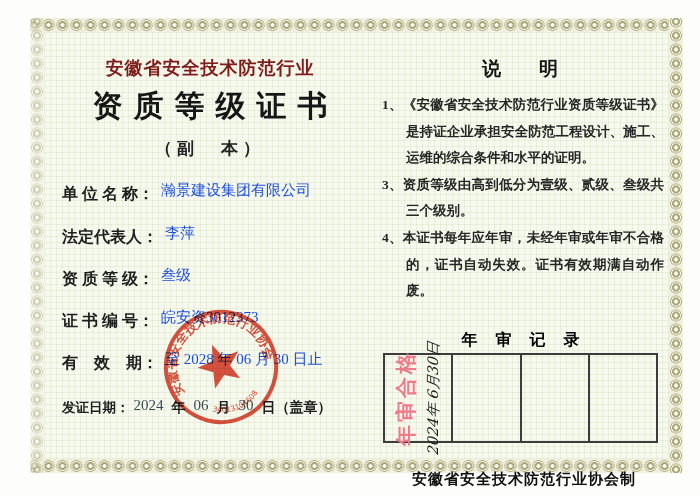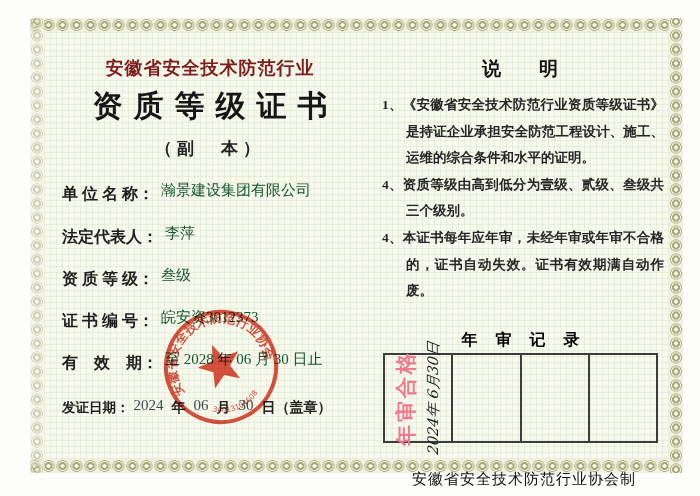--- a/index.html
+++ b/index.html
@@ -32,21 +32,21 @@
   }
   
   .org-line{position:absolute;left:70px;top:56px;width:280px;text-align:center;
     font-size:18px;font-weight:bold;color:#7f1d1d;letter-spacing:1px;}
   .cert-title{position:absolute;left:53px;top:86px;width:314px;text-align:center;
     font-size:30px;font-weight:bold;color:#161616;letter-spacing:11px;text-indent:11px;}
   .copy-label{position:absolute;left:53px;top:137px;width:314px;text-align:center;
     font-size:17px;font-weight:bold;color:#222;letter-spacing:5px;}
   .field-row{position:absolute;left:62px;white-space:nowrap;}
   .field-label{font-size:16px;font-weight:bold;color:#1e1e1e;}
-  .field-value{font-size:15px;color:#14532d;margin-left:7px;position:relative;top:-4px;}
+  .field-value{font-size:15px;color:#1d4ed8;margin-left:7px;position:relative;top:-4px;}
   .fr-1{top:184px;} .fr-2{top:227px;} .fr-3{top:269px;} .fr-4{top:311px;} .fr-5{top:353px;}
   .fr-6{top:398px;}
   .fr-6 .field-label{font-size:13.5px;}
   .date-val{font-size:15px;color:#3d4a52;position:relative;top:-2px;}
   .date-unit{font-size:14px;font-weight:bold;color:#1e1e1e;margin:0 4px;}
   
   .seal{position:absolute;left:161px;top:307px;width:120px;height:120px;
     opacity:.88;mix-blend-mode:multiply;}
   
   .note-title{position:absolute;left:408px;top:56px;width:224px;text-align:center;
@@ -61,21 +61,21 @@
   .review-cell{flex:1;border-right:2px solid #3c3c3c;position:relative;}
   .review-cell:last-child{border-right:none;}
   .stamp-pass{position:absolute;left:21px;top:43px;
     transform:translate(-50%,-50%) rotate(-90deg);
     color:#ee7b8c;font-size:21px;font-weight:bold;letter-spacing:3px;white-space:nowrap;}
   .stamp-date{position:absolute;left:48px;top:43px;
     transform:translate(-50%,-50%) rotate(-90deg) skewX(-8deg);
     color:#1b1b1b;font-size:14.5px;font-style:italic;white-space:nowrap;
     font-family:"DejaVu Serif","Liberation Serif",serif;}
   .footer-maker{position:absolute;left:383px;top:470px;width:282px;text-align:center;
-    font-size:15px;font-weight:normal;color:#101010;letter-spacing:1px;}
+    font-size:15px;font-weight:bold;color:#101010;letter-spacing:1px;}
 </style>
 </head>
 <body>
 
 <div class="border-strip bs-top"></div>
 <div class="border-strip bs-bottom"></div>
 <div class="border-strip bs-left"></div>
 <div class="border-strip bs-right"></div>
 <div class="cert-inner"></div>
 
@@ -119,21 +119,21 @@
     <text font-size="7.5" fill="#d93a26" font-family="DejaVu Sans, sans-serif">
       <textPath href="#sealArcBottom" startOffset="50%" text-anchor="middle">34013104608</textPath>
     </text>
     <polygon fill="#d93a26" points="60,36 65.6,51.3 81.9,51.9 69,61.9 73.5,77.6 60,68.5 46.5,77.6 51,61.9 38.1,51.9 54.4,51.3"></polygon>
   </g>
 </svg>
 
 <div class="note-title">说　　明</div>
 <div class="notes">
   <div class="note-item">1、《安徽省安全技术防范行业资质等级证书》是持证企业承担安全防范工程设计、施工、运维的综合条件和水平的证明。</div>
-  <div class="note-item">4、资质等级由高到低分为壹级、贰级、叁级共三个级别。</div>
+  <div class="note-item">3、资质等级由高到低分为壹级、贰级、叁级共三个级别。</div>
   <div class="note-item">4、本证书每年应年审，未经年审或年审不合格的，证书自动失效。证书有效期满自动作废。</div>
 </div>
 
 <div class="annual-title">年 审 记 录</div>
 <div class="review-table">
   <div class="review-cell">
     <span class="stamp-pass">年审合格</span>
     <span class="stamp-date">2024年 6月30日</span>
   </div>
   <div class="review-cell"></div>

